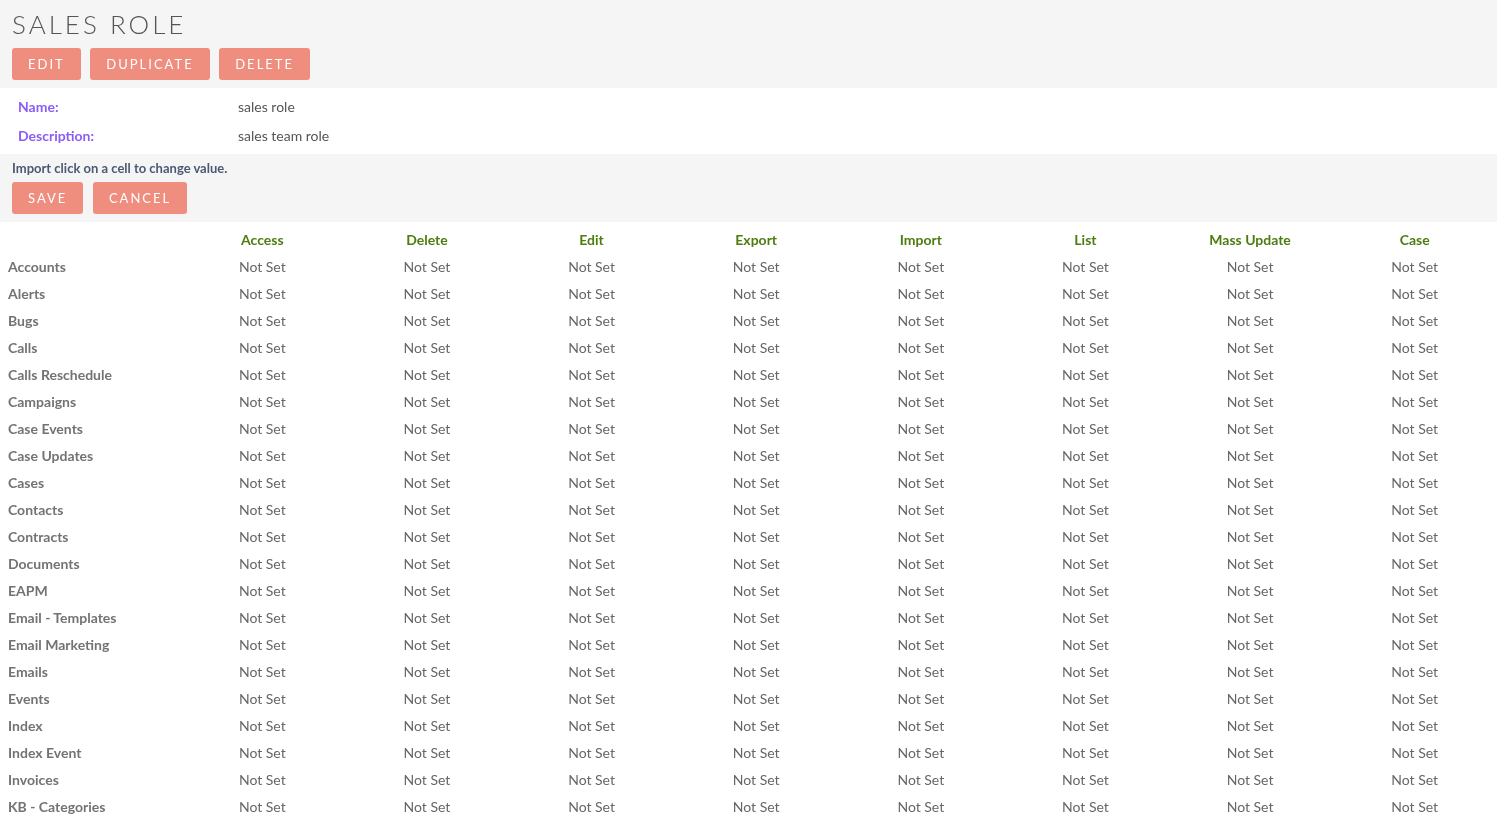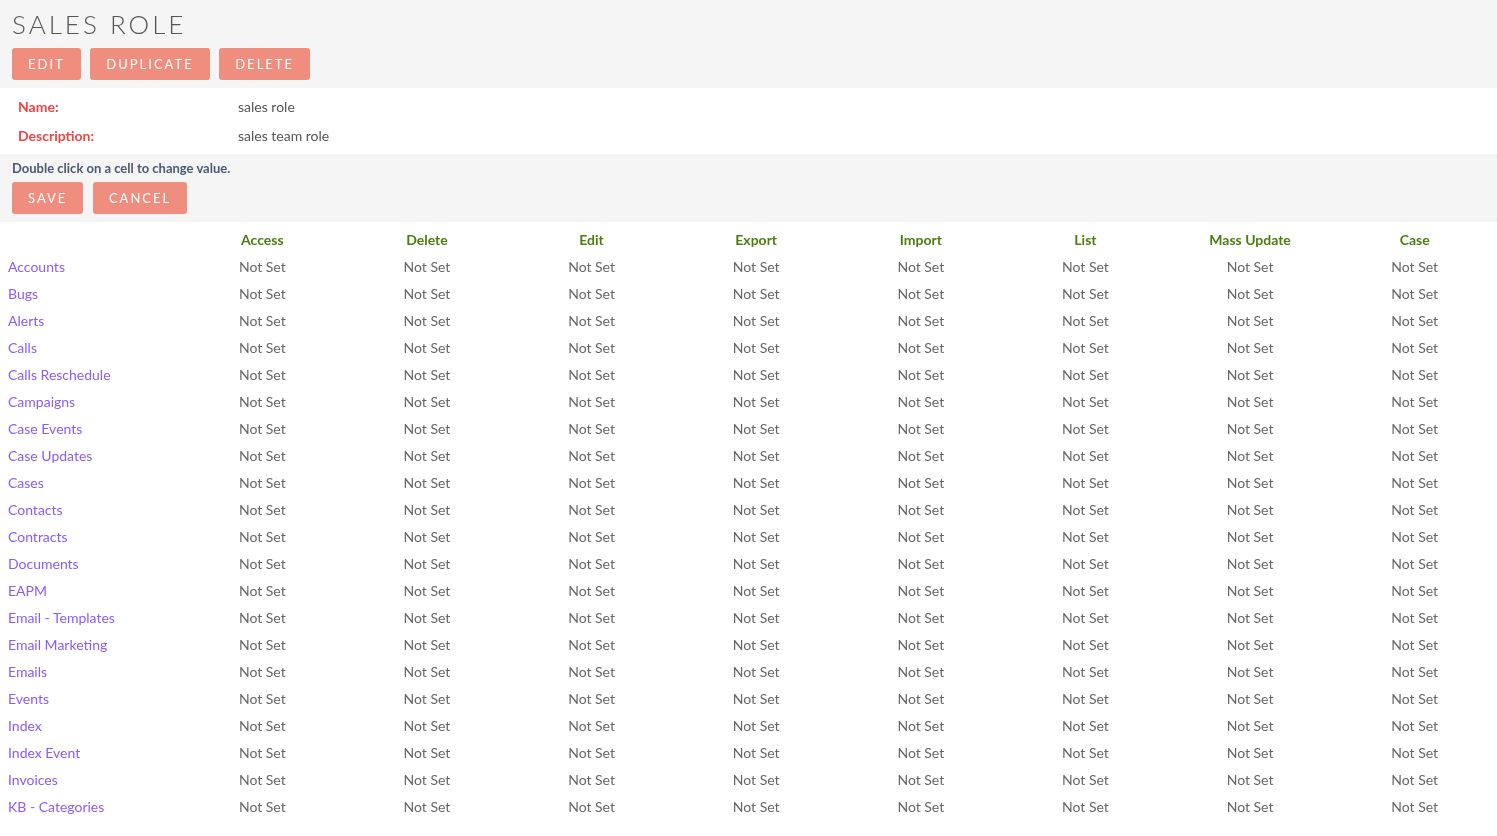--- a/index.html
+++ b/index.html
@@ -39,21 +39,21 @@
     background: #fff;
     padding: 4px 0;
   }
   .details-row {
     display: flex;
     padding: 6px 18px;
   }
   .details-label {
     width: 220px;
     font-weight: 700;
-    color: #ef4444;
+    color: #8b5cf6;
   }
   .details-value {
     color: #555;
   }
   .hint-row {
     padding: 6px 12px;
     font-weight: 700;
     color: #4a5a73;
     font-size: 13px;
   }
@@ -73,22 +73,22 @@
     padding: 5px 8px;
     text-align: center;
     font-size: 14px;
   }
   th {
     font-weight: 700;
     color: #4d7c0f;
   }
   td.module-cell {
     text-align: left;
-    font-weight: 400;
-    color: #8b5cf6;
+    font-weight: 700;
+    color: #737373;
   }
   th.module-header {
     text-align: left;
     padding-left: 18px;
   }
   td.value-cell {
     color: #666;
     cursor: pointer;
   }
   col.col-module { width: 180px; }
@@ -109,21 +109,21 @@
   <div class="details-row">
     <div class="details-label">Name:</div>
     <div class="details-value">sales role</div>
   </div>
   <div class="details-row">
     <div class="details-label">Description:</div>
     <div class="details-value">sales team role</div>
   </div>
 </div>
 
-<div class="hint-row">Double click on a cell to change value.</div>
+<div class="hint-row">Import click on a cell to change value.</div>
 
 <div class="toolbar2">
   <button class="btn">SAVE</button>
   <button class="btn">CANCEL</button>
 </div>
 
 <div class="table-area">
   <table>
     <colgroup>
       <col class="col-module">
@@ -155,32 +155,32 @@
           <td class="value-cell">Not Set</td>
           <td class="value-cell">Not Set</td>
           <td class="value-cell">Not Set</td>
           <td class="value-cell">Not Set</td>
           <td class="value-cell">Not Set</td>
           <td class="value-cell">Not Set</td>
           <td class="value-cell">Not Set</td>
           <td class="value-cell">Not Set</td>
         </tr>
         <tr>
+          <td class="module-cell">Alerts</td>
+          <td class="value-cell">Not Set</td>
+          <td class="value-cell">Not Set</td>
+          <td class="value-cell">Not Set</td>
+          <td class="value-cell">Not Set</td>
+          <td class="value-cell">Not Set</td>
+          <td class="value-cell">Not Set</td>
+          <td class="value-cell">Not Set</td>
+          <td class="value-cell">Not Set</td>
+        </tr>
+        <tr>
           <td class="module-cell">Bugs</td>
-          <td class="value-cell">Not Set</td>
-          <td class="value-cell">Not Set</td>
-          <td class="value-cell">Not Set</td>
-          <td class="value-cell">Not Set</td>
-          <td class="value-cell">Not Set</td>
-          <td class="value-cell">Not Set</td>
-          <td class="value-cell">Not Set</td>
-          <td class="value-cell">Not Set</td>
-        </tr>
-        <tr>
-          <td class="module-cell">Alerts</td>
           <td class="value-cell">Not Set</td>
           <td class="value-cell">Not Set</td>
           <td class="value-cell">Not Set</td>
           <td class="value-cell">Not Set</td>
           <td class="value-cell">Not Set</td>
           <td class="value-cell">Not Set</td>
           <td class="value-cell">Not Set</td>
           <td class="value-cell">Not Set</td>
         </tr>
         <tr>

